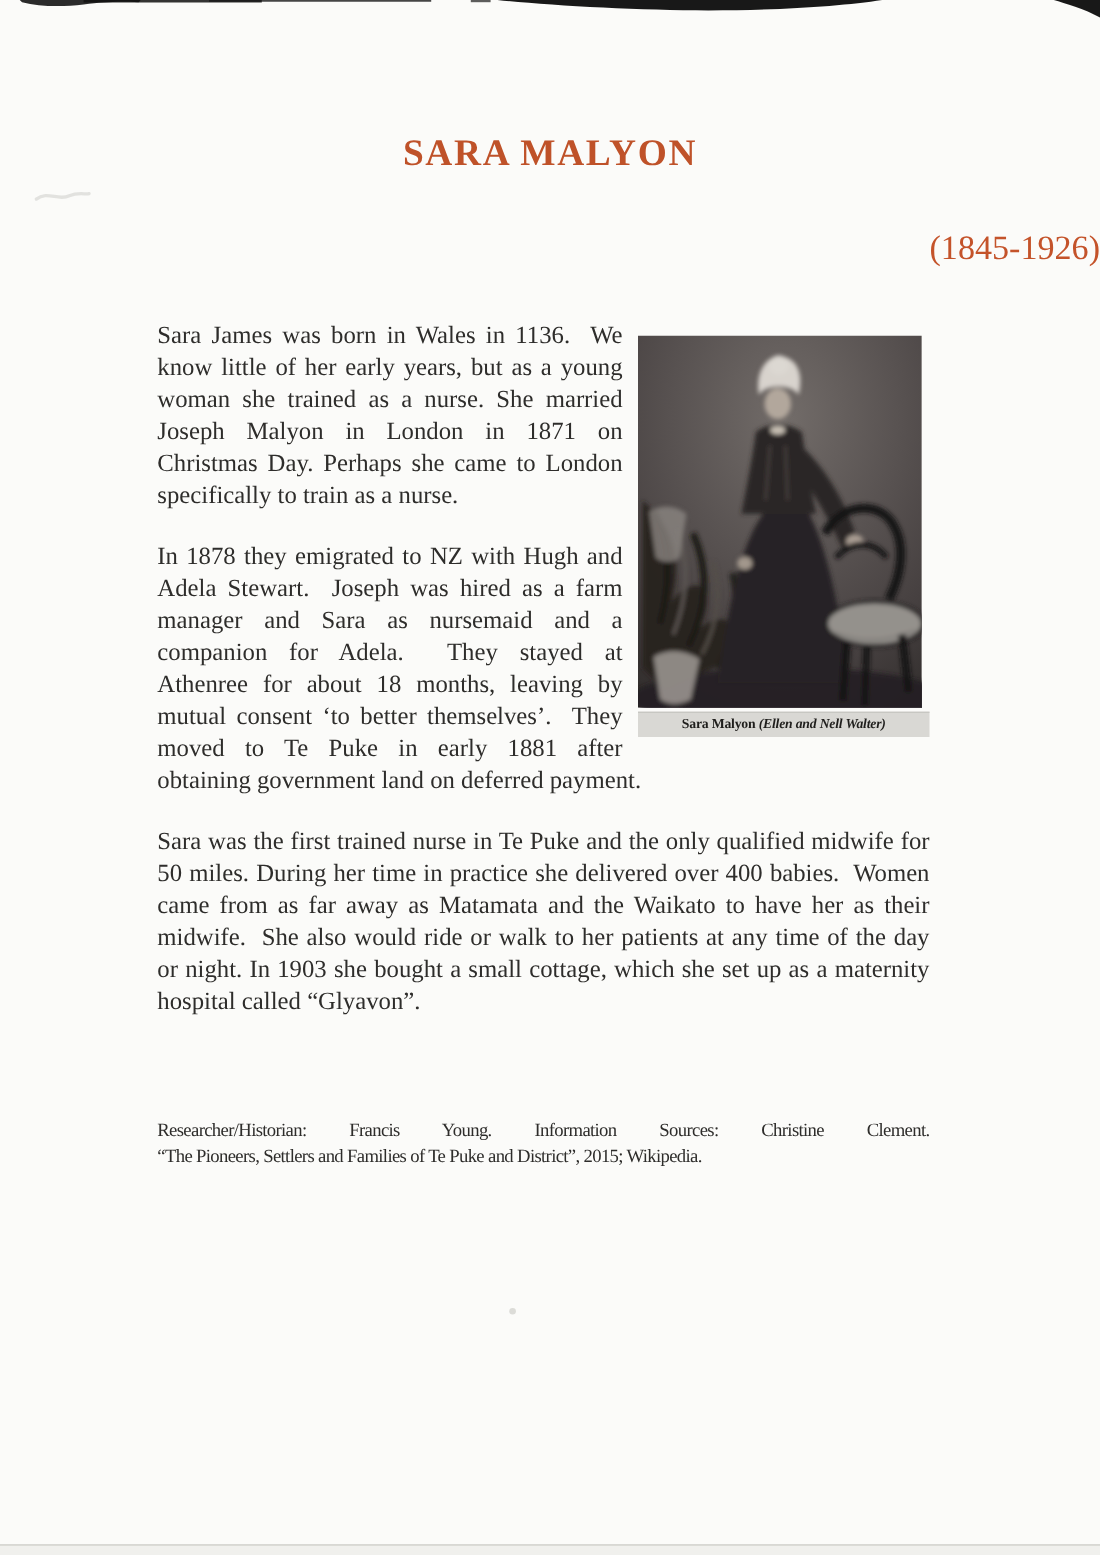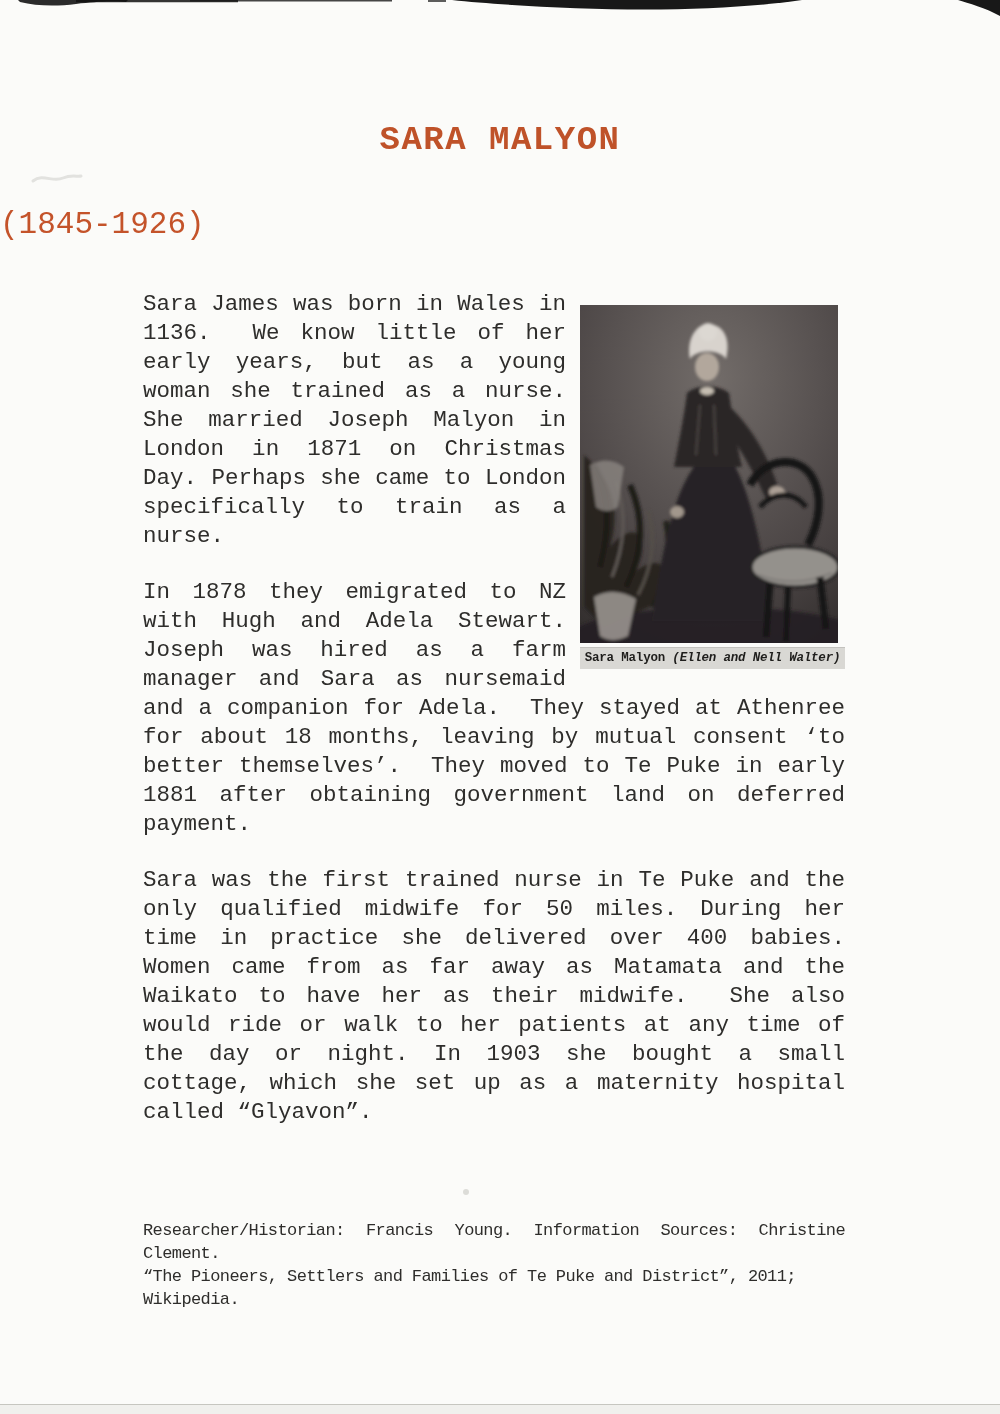--- a/index.html
+++ b/index.html
@@ -1,40 +1,40 @@
 <!DOCTYPE html>
 <html><head>
 <meta charset="utf-8">
 <style>
   html,body{margin:0;padding:0;background:#e8e8e6;}
   .page{
     position:relative;
     width:1000px;height:1414px;
     background:#fbfbf9;
     overflow:hidden;
-    font-family:Liberation Mono, monospace;
+    font-family:Liberation Serif, serif;
     color:#2e2d2b;
   }
   .scan-top{position:absolute;top:0;left:0;width:1000px;height:20px;display:block;}
   .scan-mark{position:absolute;top:170px;left:30px;display:block;}
   .scan-speck{position:absolute;top:1189px;left:463px;width:6px;height:6px;border-radius:50%;
     background:#dcdcd8;}
   .scan-bottom{position:absolute;left:0;bottom:0;width:1000px;height:9px;
     background:#f0f0ed;border-top:1px solid #c6c6c0;}
 
   .doc-title{
     margin:0;padding-top:120px;
     text-align:center;
     font-size:34px;font-weight:bold;letter-spacing:1.5px;
     line-height:1.2;
     color:#bf5229;
   }
   .doc-subtitle{
     margin-top:44px;
-    text-align:left;
+    text-align:right;
     font-size:31px;line-height:39px;
     color:#c4532a;
   }
   .content{margin:46px 155px 0 143px;}
   .content p{
     margin:0 0 27px 0;
     font-size:22.5px;line-height:29px;
     text-align:justify;
     white-space:pre-wrap;
   }
@@ -152,20 +152,20 @@
       </svg>
       <figcaption class="portrait-caption"><span class="cap-name">Sara Malyon </span><span class="cap-detail">(Ellen and Nell Walter)</span></figcaption>
     </figure>
 
     <p>Sara James was born in Wales in 1136.  We know little of her early years, but as a young woman she trained as a nurse. She married Joseph Malyon in London in 1871 on Christmas Day. Perhaps she came to London specifically to train as a nurse.</p>
     <p>In 1878 they emigrated to NZ with Hugh and Adela Stewart.  Joseph was hired as a farm manager and Sara as nursemaid and a companion for Adela.  They stayed at Athenree for about 18 months, leaving by mutual consent ‘to better themselves’.  They moved to Te Puke in early 1881 after obtaining government land on deferred payment.</p>
     <p>Sara was the first trained nurse in Te Puke and the only qualified midwife for 50 miles. During her time in practice she delivered over 400 babies.  Women came from as far away as Matamata and the Waikato to have her as their midwife.  She also would ride or walk to her patients at any time of the day or night. In 1903 she bought a small cottage, which she set up as a maternity hospital called “Glyavon”.</p>
 
     <div class="source-note">
       <div class="source-line1">Researcher/Historian: Francis Young. Information Sources: Christine Clement.</div>
-      <div class="source-line2">“The Pioneers, Settlers and Families of Te Puke and District”, 2011; Wikipedia.</div>
+      <div class="source-line2">“The Pioneers, Settlers and Families of Te Puke and District”, 2015; Wikipedia.</div>
     </div>
 
   </div>
 
   <div class="scan-bottom"></div>
 
 </div>
 
 </body></html>

